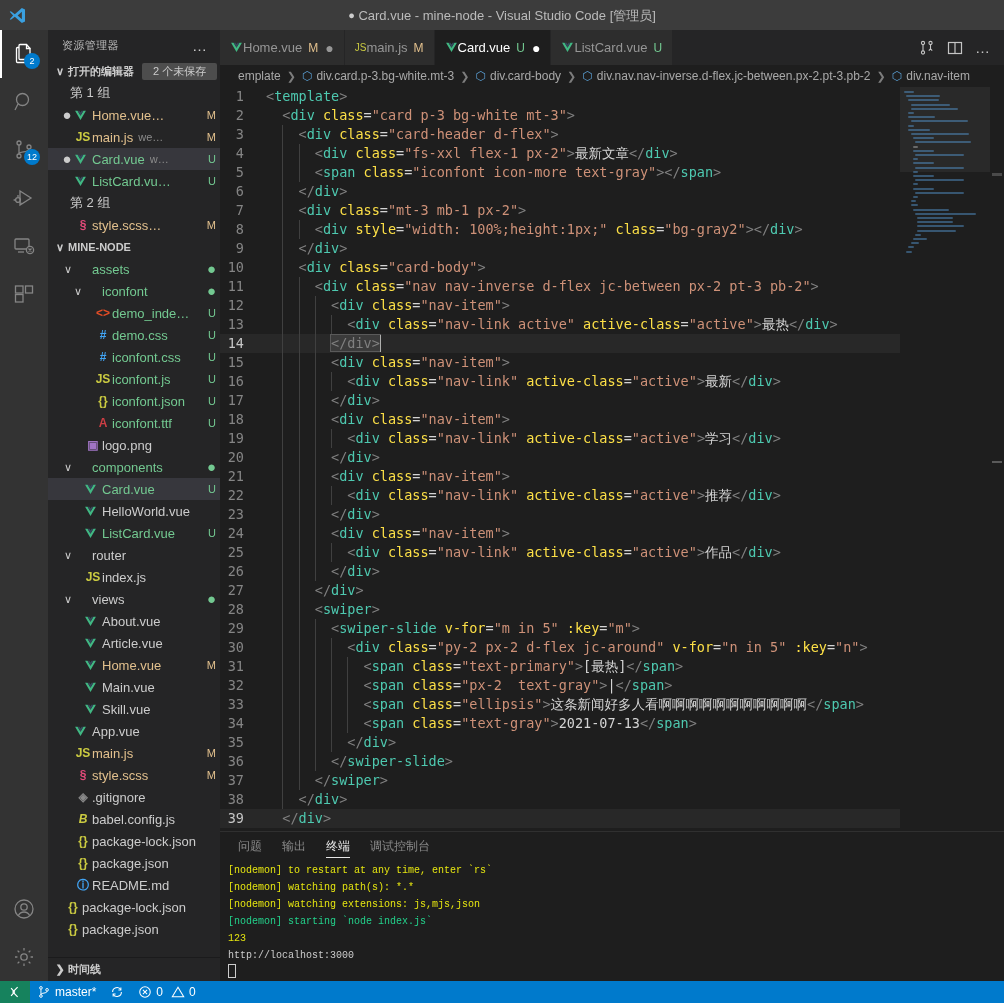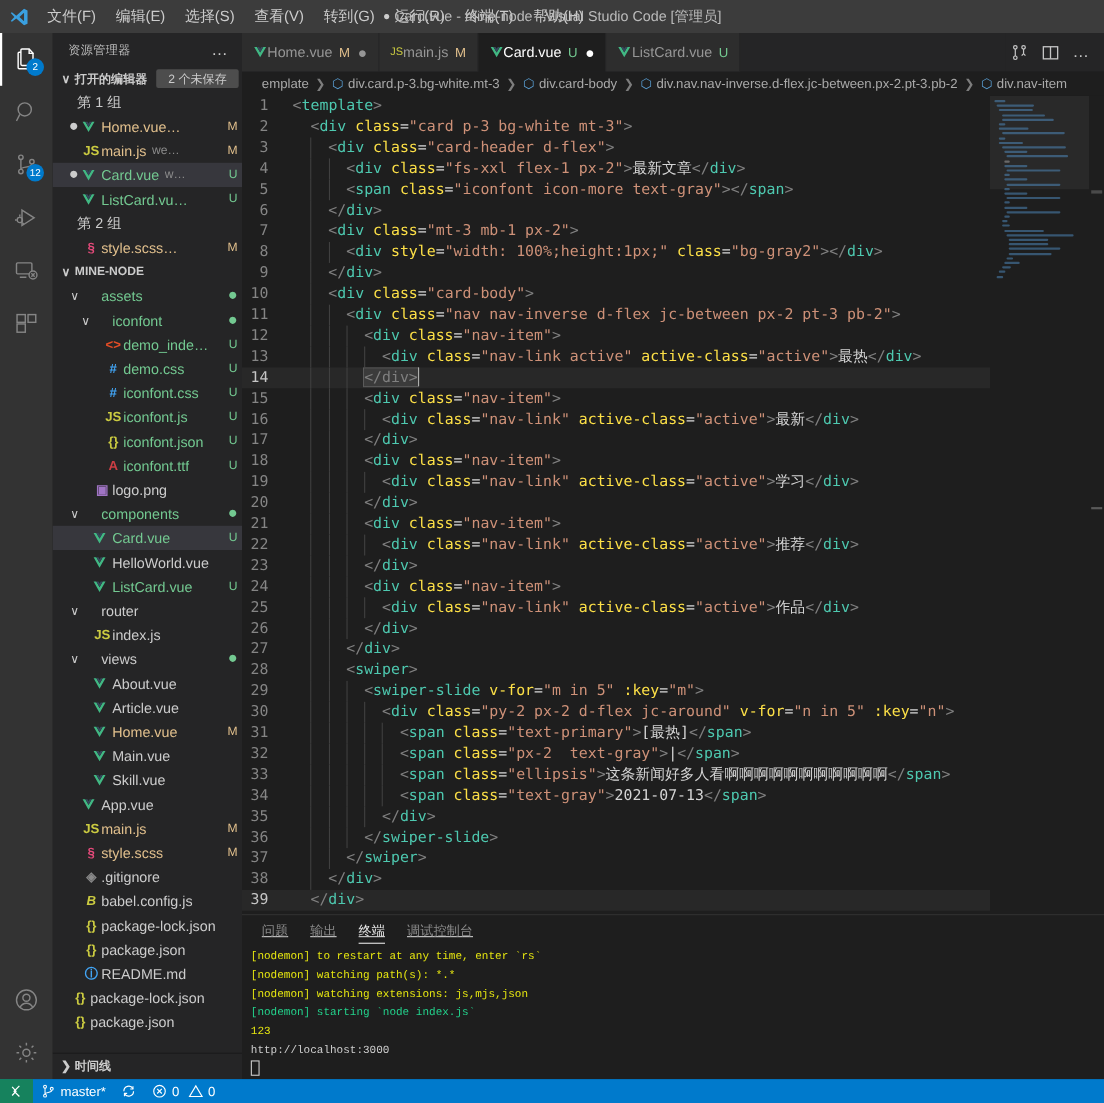--- a/index.html
+++ b/index.html
@@ -175,21 +175,21 @@
     width: 90px; flex: 0 0 90px; background: #1e1e1e; position: relative; overflow:hidden;
   }
   .mm-slider { position:absolute; left:0; right:0; top:0; height:85px; background: rgba(121,121,121,0.12); }
   .mm-line { position:absolute; height:2px; border-radius:1px; }
   .overview-ruler { width: 14px; flex: 0 0 14px; background:#1e1e1e; position: relative; }
   .ov-mark { position:absolute; left:2px; width:10px; height:3px; }
 
   
   .panel { height: 150px; flex: 0 0 150px; background: #1e1e1e; display: flex; flex-direction: column;
            border-top: 1px solid #303030; }
-  .panel-tabs { height: 28px; display: flex; align-items: center; padding-left: 8px; flex:0 0 28px;text-decoration:underline; }
+  .panel-tabs { height: 28px; display: flex; align-items: center; padding-left: 8px; flex:0 0 28px; }
   .ptab {
     padding: 0 10px; height: 28px; line-height: 28px; font-size: 12px; color: #8a8a8a;
     cursor: pointer; position: relative;
   }
   .ptab.active { color: #e7e7e7; }
   .ptab.active::after {
     content:""; position:absolute; left:10px; right:10px; bottom: 2px; height:1px; background:#e7e7e7;
   }
   .terminal {
     flex: 1 1 auto; padding: 2px 0 16px 8px; font-family: Liberation Mono, monospace;
@@ -216,30 +216,20 @@
 </head>
 <body>
 
 <div class="app">
 
   <div class="titlebar">
     <div class="vscode-logo">
       <svg width="19" height="19" viewBox="0 0 24 24">
         <path d="M17.5 2.5 L21.5 4.4 L21.5 19.6 L17.5 21.5 L8.6 13.6 L3.6 17.4 L2.2 16.6 L6.4 12 L2.2 7.4 L3.6 6.6 L8.6 10.4 Z M17.5 7.2 L12.2 12 L17.5 16.8 Z" fill="#3aa0e0"></path>
       </svg>
-    </div>
-    <div class="menubar">
-      <div class="menu-item">文件(F)</div>
-      <div class="menu-item">编辑(E)</div>
-      <div class="menu-item">选择(S)</div>
-      <div class="menu-item">查看(V)</div>
-      <div class="menu-item">转到(G)</div>
-      <div class="menu-item">运行(R)</div>
-      <div class="menu-item">终端(T)</div>
-      <div class="menu-item">帮助(H)</div>
     </div>
     <div class="window-title">
       <span class="title-dot">●</span>
       <span>Card.vue - mine-node - Visual Studio Code [管理员]</span>
     </div>
   </div>
 
   <div class="body-row">
 
     <div class="activitybar">

